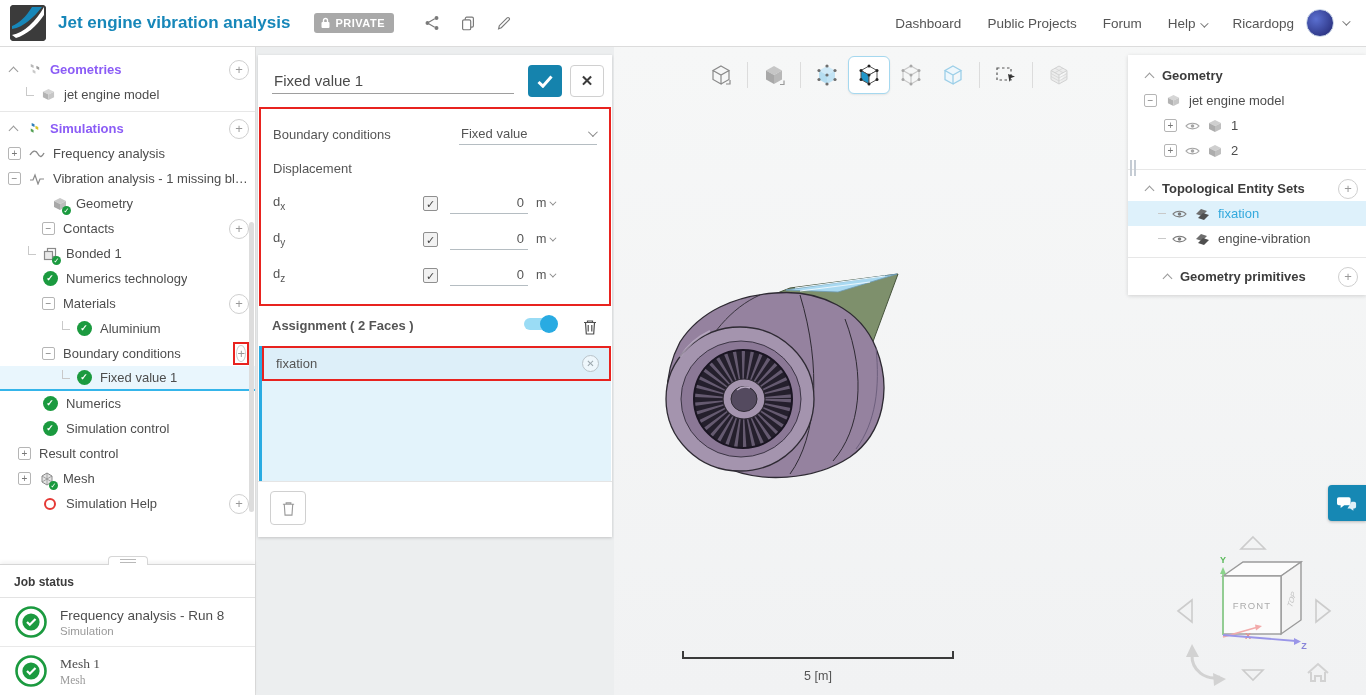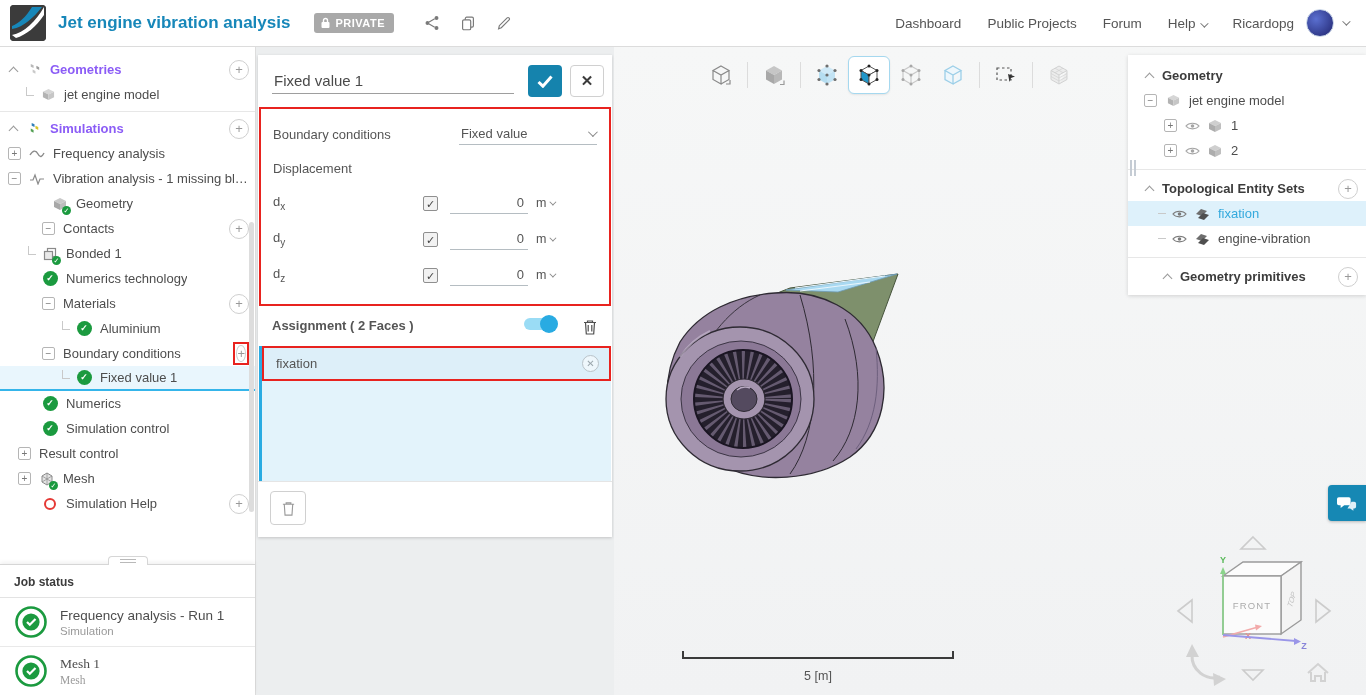--- a/index.html
+++ b/index.html
@@ -333,21 +333,21 @@
             <i></i>
           </div>
         <div class="js-title">Job status</div>
         <div class="js-item">
           <svg width="34" height="34" viewBox="0 0 34 34">
             <circle cx="17" cy="17" r="14.5" fill="#fff" stroke="#1b9a3f" stroke-width="2.6"></circle>
             <circle cx="17" cy="17" r="8.6" fill="#1b9a3f"></circle>
             <path d="M13 17 l2.8 2.8 L21.5 14" stroke="#fff" stroke-width="2.2" fill="none"></path>
           </svg>
           <div class="js-texts">
-            <div class="js-item-title">Frequency analysis - Run 1</div>
+            <div class="js-item-title">Frequency analysis - Run 8</div>
             <div class="js-item-sub">Simulation</div>
           </div>
         </div>
         <div class="js-item">
           <svg width="34" height="34" viewBox="0 0 34 34">
             <circle cx="17" cy="17" r="14.5" fill="#fff" stroke="#1b9a3f" stroke-width="2.6"></circle>
             <circle cx="17" cy="17" r="8.6" fill="#1b9a3f"></circle>
             <path d="M13 17 l2.8 2.8 L21.5 14" stroke="#fff" stroke-width="2.2" fill="none"></path>
           </svg>
           <div class="js-texts">

